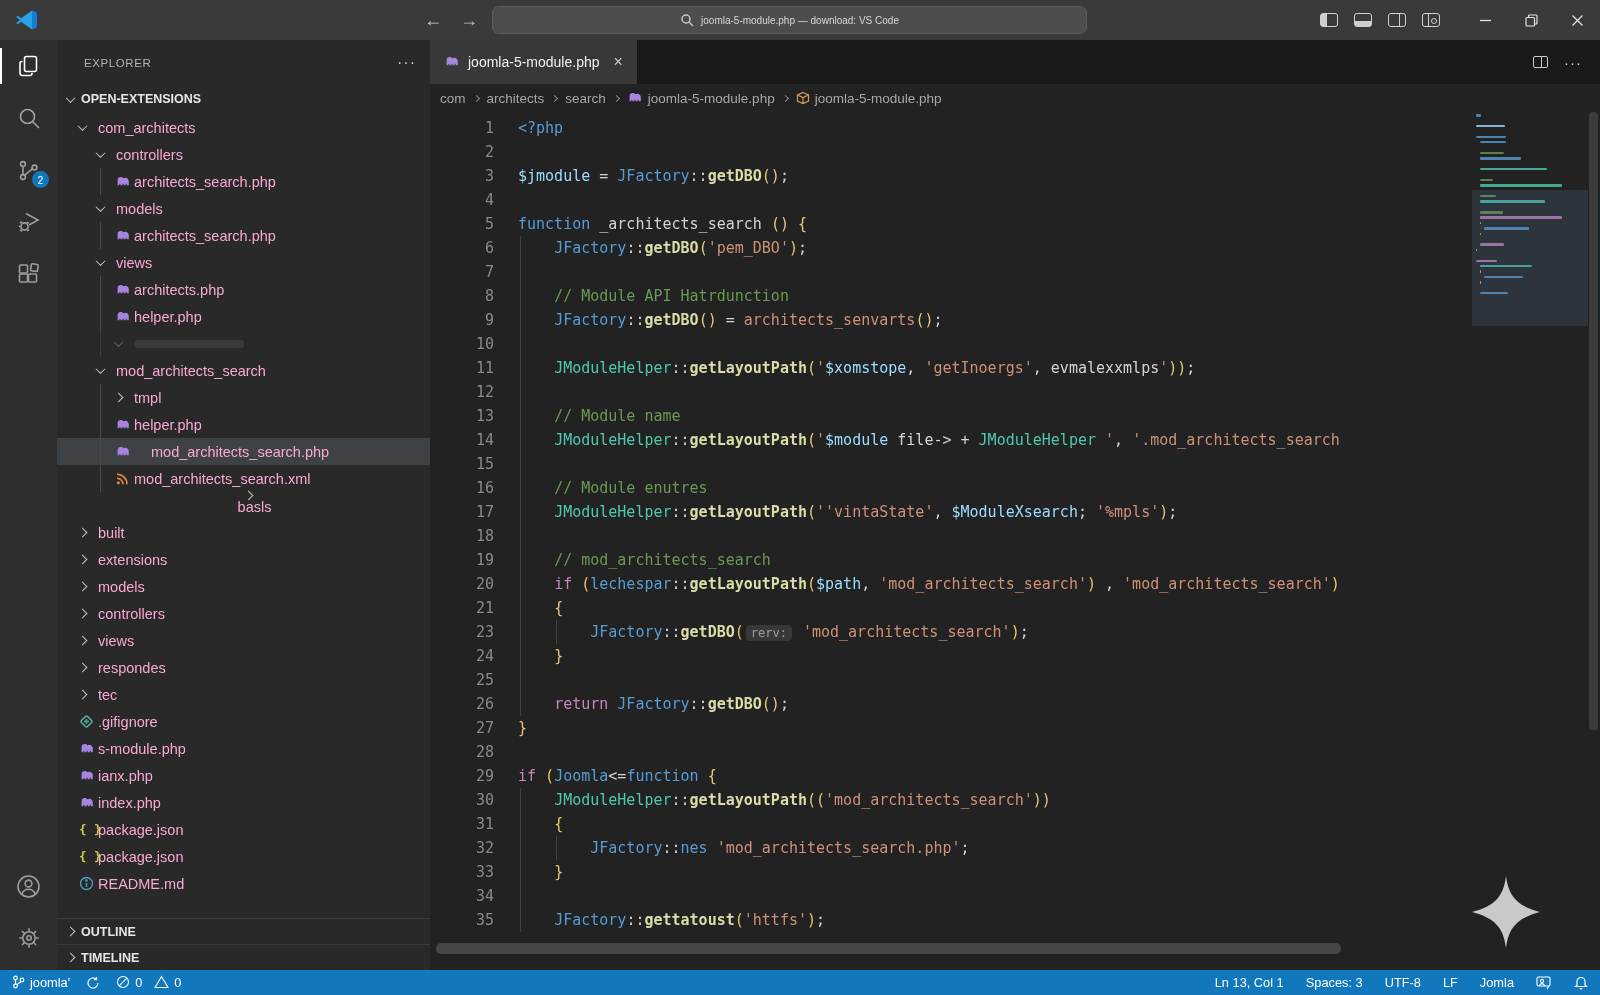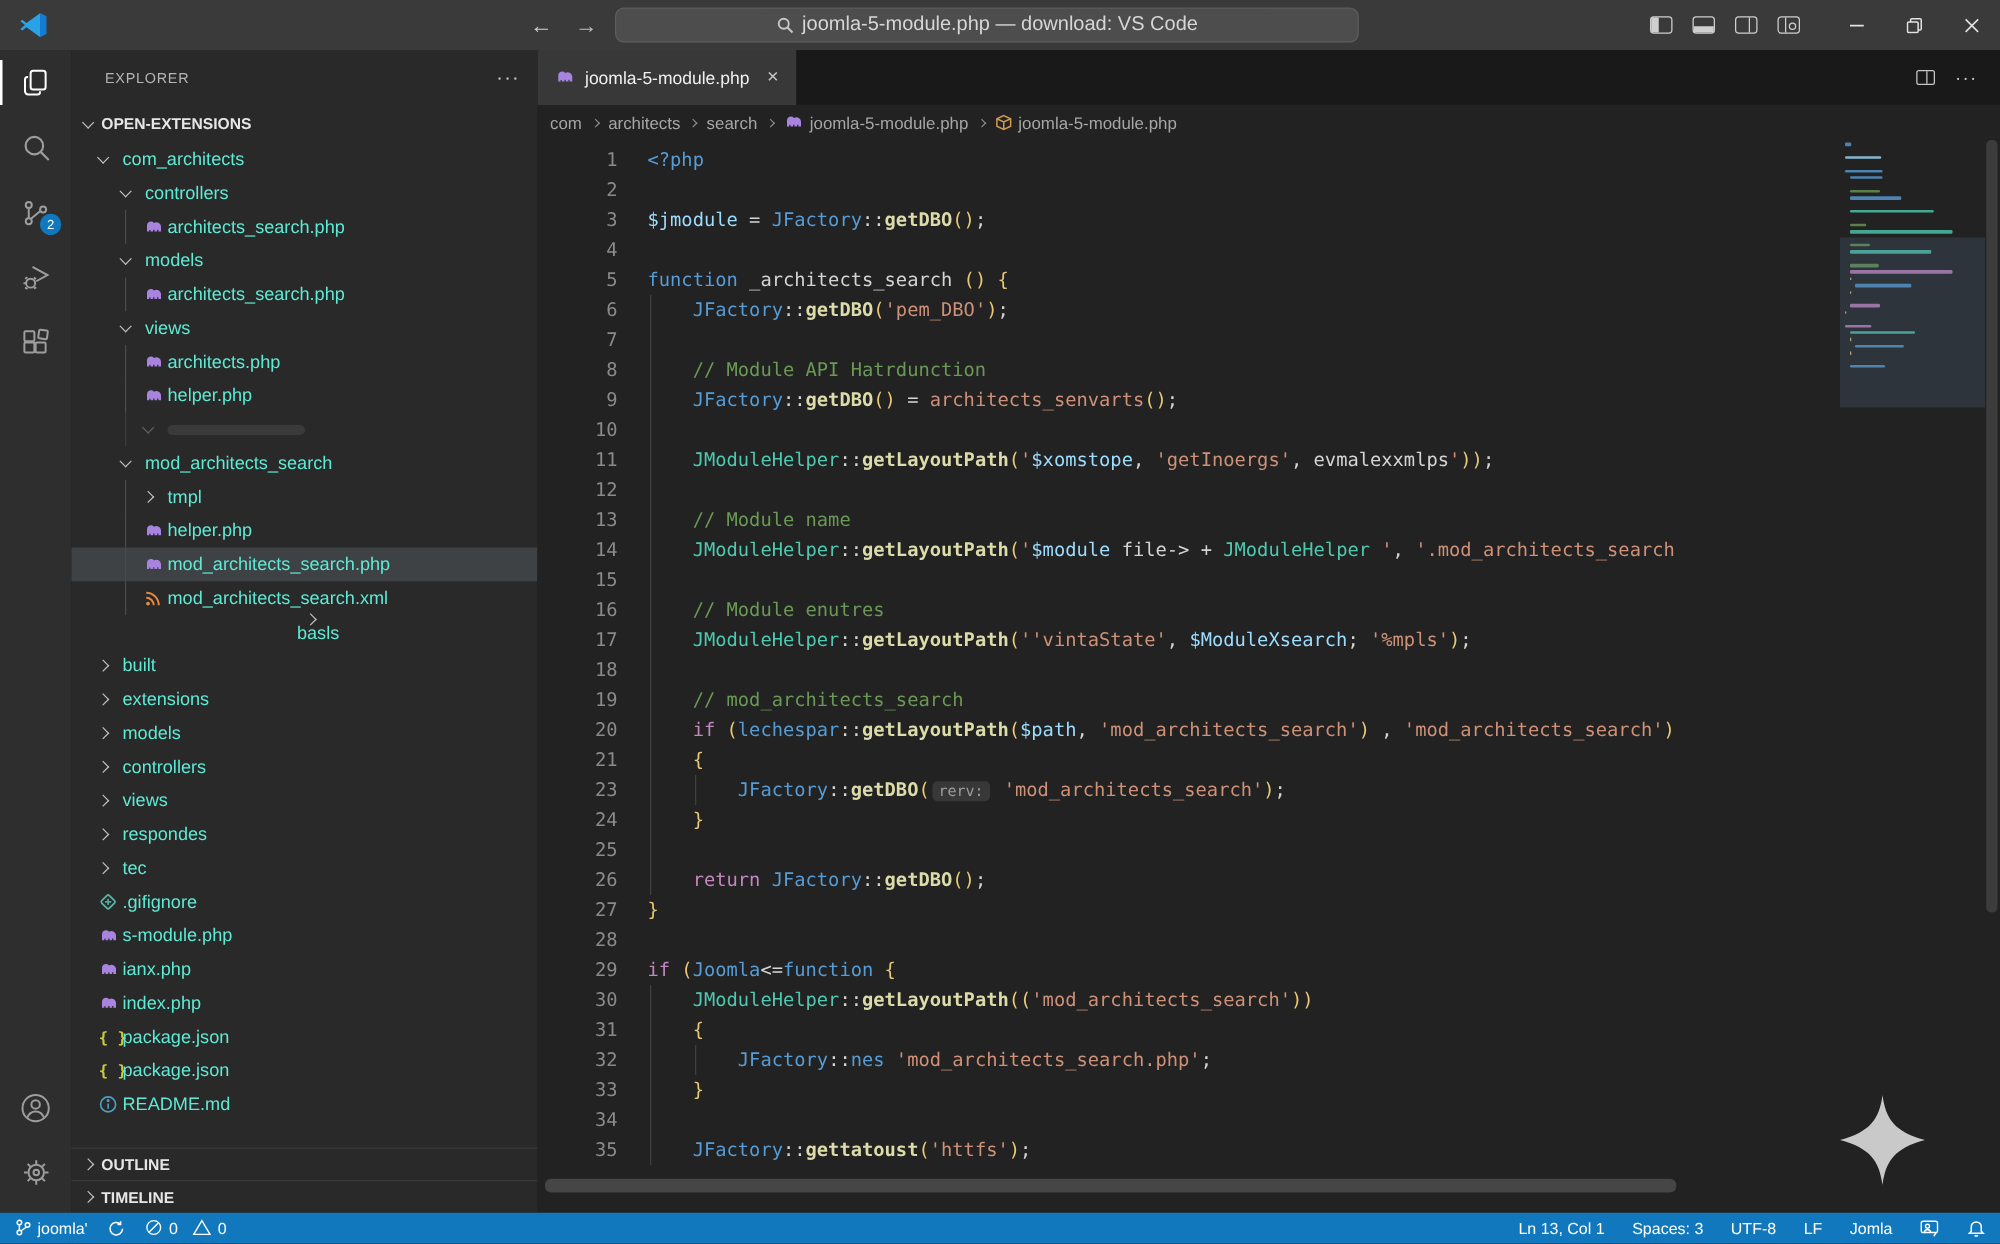--- a/index.html
+++ b/index.html
@@ -6,21 +6,21 @@
   html,body { width:1600px; height:995px; overflow:hidden; background:#1f1f1f;
               font-family:"Liberation Sans", sans-serif; -webkit-font-smoothing:antialiased; }
 
   
   .titlebar { height:40px; background:var(--titlebar); display:flex; align-items:center; position:relative; }
   .tb-logo { width:26px; height:26px; margin-left:14px; display:flex; align-items:center; justify-content:center; }
   .tb-center { position:absolute; left:420px; display:flex; align-items:center; gap:10px; }
   .nav-arrow { color:#cfcfcf; font-size:18px; width:26px; text-align:center; cursor:default; }
   .nav-arrow.fwd { color:#bdbdbd; }
   .pill { width:595px; height:28px; background:var(--pill); border:1px solid #5d5d5d; border-radius:7px;
-          display:flex; align-items:center; justify-content:center; gap:7px; color:#d6d6d6; font-size:16px; }
+          display:flex; align-items:center; justify-content:center; gap:7px; color:#d6d6d6; font-size:10px; }
   .tb-right { position:absolute; right:0; top:0; height:40px; display:flex; align-items:center; }
   .layout-ico { width:18px; height:14px; border:1.4px solid #cfcfcf; border-radius:3px; margin:0 8px; position:relative; }
   .layout-ico.left::before  { content:""; position:absolute; left:0; top:0; bottom:0; width:6px; background:#cfcfcf; }
   .layout-ico.bottom::before{ content:""; position:absolute; left:0; right:0; bottom:0; height:5px; background:#cfcfcf; }
   .layout-ico.right::before { content:""; position:absolute; right:5px; top:0; bottom:0; width:1.4px; background:#cfcfcf; }
   .layout-ico.custom::before{ content:""; position:absolute; left:5px; top:0; bottom:0; width:1.4px; background:#cfcfcf; }
   .layout-ico.custom::after { content:""; position:absolute; right:2px; bottom:2px; width:4px; height:4px; border:1.2px solid #cfcfcf; border-radius:50%; }
   .win-btn { width:46px; height:40px; display:flex; align-items:center; justify-content:center; color:#e3e3e3; }
   .win-btn svg { display:block; }
 
@@ -41,21 +41,21 @@
   .sb-header { height:46px; display:flex; align-items:center; padding:0 14px 0 27px; color:#b4b4b4;
                font-size:11.5px; letter-spacing:0.6px; }
   .sb-header .dots { margin-left:auto; color:#c8c8c8; font-size:16px; letter-spacing:1px; }
   .sb-section { height:26px; display:flex; align-items:center; gap:7px; padding-left:10px; font-weight:bold;
                 font-size:12.5px; color:#e6e6e6; }
   .sb-bottom { border-top:1px solid #3a3a3a; }
   .file-tree { flex:1; overflow:hidden; padding-top:2px; }
   .trow { height:27px; display:flex; align-items:center; font-size:14.5px; position:relative; white-space:nowrap; }
   .trow.sel { background:var(--treesel); }
   .trow .slot { width:19px; display:flex; align-items:center; justify-content:flex-start; flex:none; }
-  .trow .tlabel { color:#5eead4; }
+  .trow .tlabel { color:#f9a8d4; }
   .tguide { position:absolute; top:0; bottom:0; width:1px; background:#4a4a4a; }
   .garble-bar { width:110px; height:8px; border-radius:4px; background:#6a6a6a; opacity:.45; }
   .trow.garbled { opacity:.6; }
 
   .chev { width:7px; height:7px; border-right:1.6px solid #c2c2c2; border-bottom:1.6px solid #c2c2c2; display:inline-block; }
   .chev.down  { transform:rotate(45deg) translate(-1px,-1px); }
   .chev.right { transform:rotate(-45deg); }
   .chev.dim { border-color:#8a8a8a; }
   .ficon { width:16px; height:16px; display:inline-block; }
   .json-glyph { color:#cbcb41; font-size:12.5px; font-weight:bold; font-family:"DejaVu Sans Mono", monospace; }
@@ -303,21 +303,21 @@
         </div>
         <div class="trow" style="padding-left: 58px;">
           <span class="tguide" style="left: 43px;"></span>
           <span class="slot">
             <svg class="ico" width="16" height="16" viewBox="0 0 16 16">
               <path fill="#a884e0" d="M2.6 11.2V6.4A3.3 3.3 0 0 1 5.9 3.1c1 0 1.9.5 2.4 1.2A3.6 3.6 0 0 1 13.8 7v4.2h-2.1V9.7h-1v1.5H8.6V9.7h-1v1.5H5.4V9.9H4.4v1.3z"></path>
             </svg>
           </span>
           <span class="tlabel">helper.php</span>
         </div>
-        <div class="trow sel" style="padding-left: 58px;">
+        <div class="trow sel" style="padding-left: 58px; gap: 17px;">
           <span class="tguide" style="left: 43px;"></span>
           <span class="slot">
             <svg class="ico" width="16" height="16" viewBox="0 0 16 16">
               <path fill="#a884e0" d="M2.6 11.2V6.4A3.3 3.3 0 0 1 5.9 3.1c1 0 1.9.5 2.4 1.2A3.6 3.6 0 0 1 13.8 7v4.2h-2.1V9.7h-1v1.5H8.6V9.7h-1v1.5H5.4V9.9H4.4v1.3z"></path>
             </svg>
           </span>
           <span class="tlabel">mod_architects_search.php</span>
         </div>
         <div class="trow" style="padding-left: 58px;">
           <span class="tguide" style="left: 43px;"></span>

